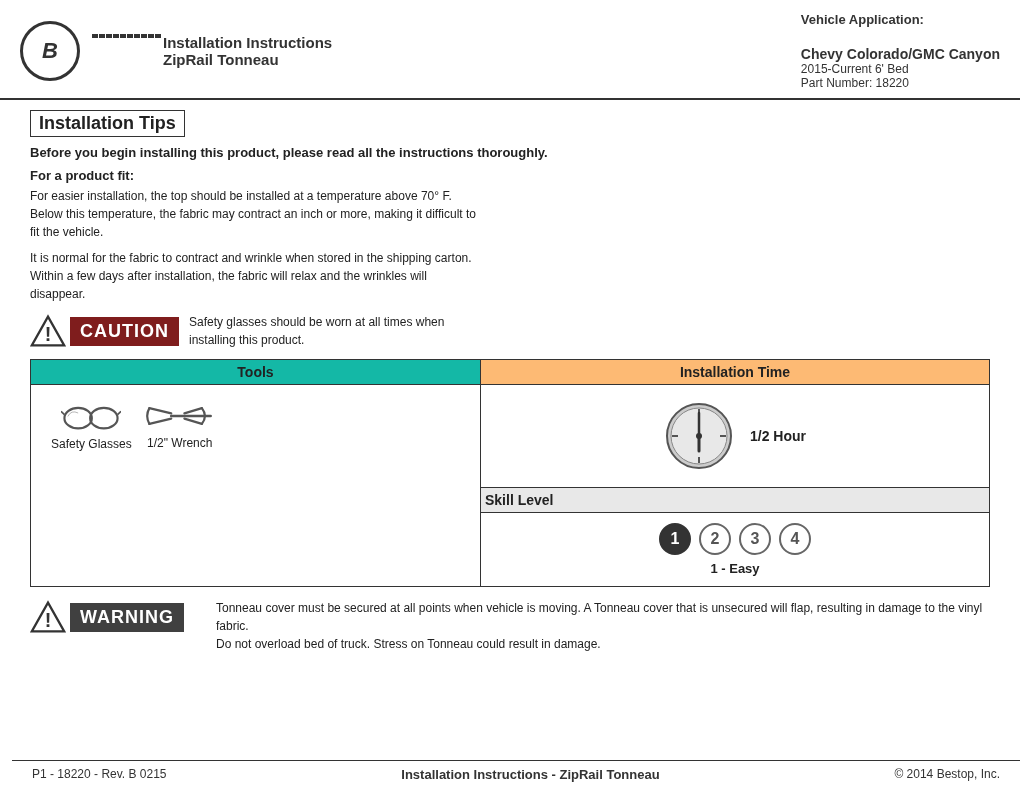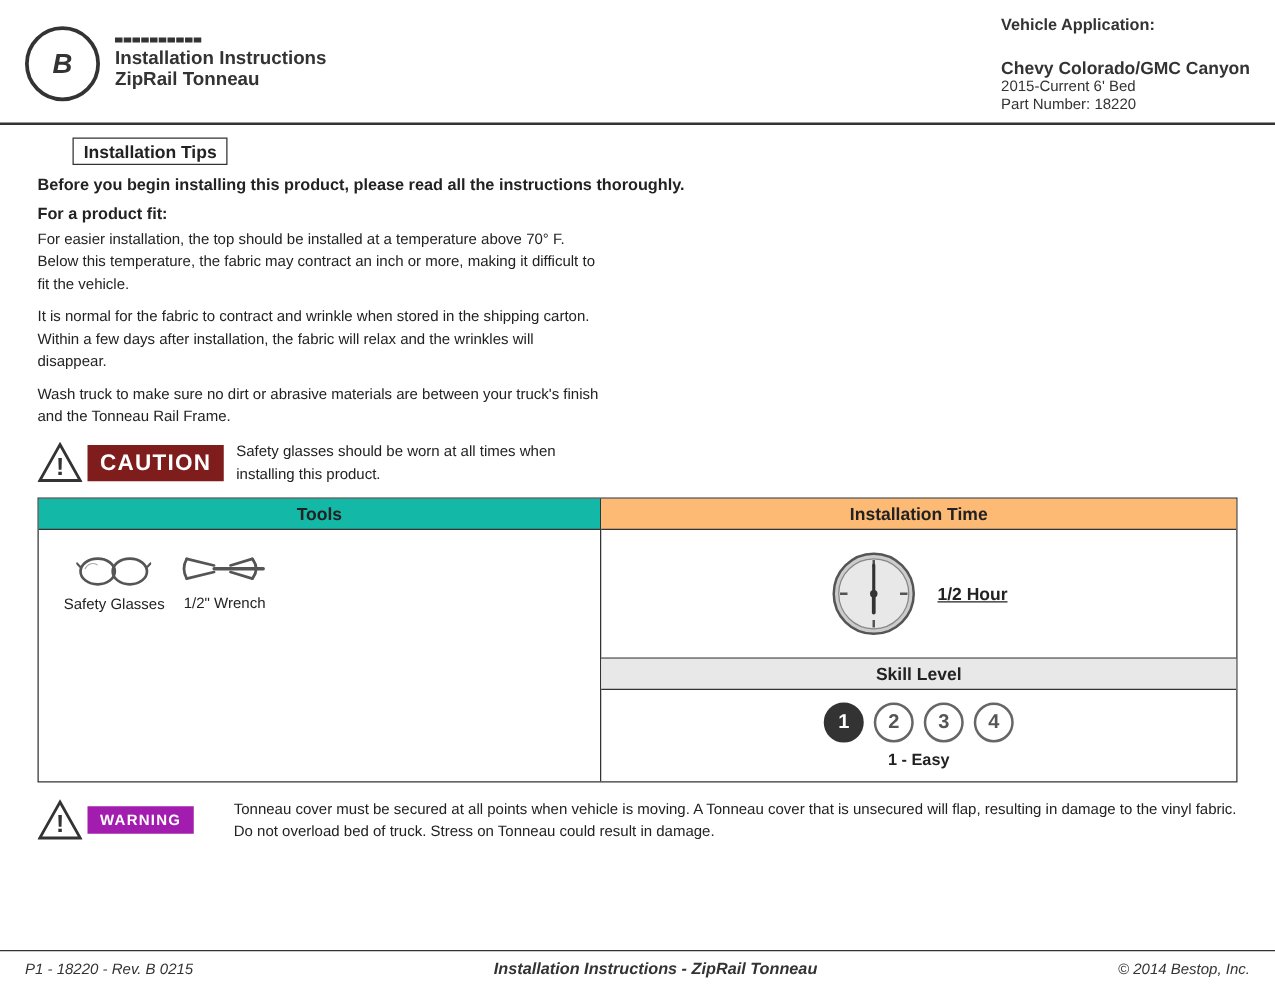--- a/index.html
+++ b/index.html
@@ -35,21 +35,20 @@
       align-items: center;
       justify-content: center;
       font-size: 22px;
       font-weight: 900;
       font-style: italic;
       color: #333;
       flex-shrink: 0;
     }
     .bestop-bar {
       display: flex;
-      flex-direction: column;
       gap: 2px;
     }
     .bestop-stripes {
       display: flex;
       gap: 1px;
       margin-bottom: 2px;
     }
     .stripe {
       height: 4px;
       background: #333;
@@ -87,24 +86,23 @@
     
     .content {
       padding: 10px 30px 0 30px;
     }
 
     
     .tips-box {
       border: 1.5px solid #333;
       display: inline-block;
       padding: 2px 8px;
-      font-size: 14px;
+      font-size: 18px;
       font-weight: bold;
       margin-bottom: 8px;
-      margin-left: 28px;
     }
 
     .bold-intro {
       font-weight: bold;
       font-size: 13px;
       margin-bottom: 8px;
     }
 
     .smooth-fit-heading {
       font-weight: bold;
@@ -205,35 +203,34 @@
       padding: 4px;
       border-bottom: 1.5px solid #333;
     }
     .install-time-content {
       display: flex;
       align-items: center;
       justify-content: center;
       gap: 16px;
       padding: 16px 10px;
       border-bottom: 1.5px solid #333;
-      text-decoration: underline;
     }
     .clock-svg {
       width: 70px;
       height: 70px;
     }
     .half-hour-label {
       font-size: 14px;
       font-weight: bold;
     }
 
     
     .skill-header {
       background: #e8e8e8;
-      text-align: center;
+      text-align: left;
       font-weight: bold;
       font-size: 14px;
       padding: 4px;
       border-bottom: 1.5px solid #333;
     }
     .skill-content {
       display: flex;
       flex-direction: column;
       align-items: center;
       padding: 10px;
@@ -275,48 +272,46 @@
       margin-top: 12px;
       padding-bottom: 8px;
     }
     .warning-sign {
       display: flex;
       align-items: center;
       gap: 4px;
       flex-shrink: 0;
     }
     .warning-label {
-      background: #a21caf;
+      background: #404040;
       color: #fff;
       font-weight: bold;
-      font-size: 12px;
+      font-size: 18px;
       padding: 4px 10px;
       letter-spacing: 1px;
     }
     .warning-text {
       font-size: 12px;
       line-height: 1.5;
       flex: 1;
       margin-left: 24px;
     }
 
     
     .footer {
       position: absolute;
       bottom: 0;
-      left: 0;
+      left: 12px;
       right: 0;
       border-top: 1.5px solid #333;
       display: flex;
-      align-items: center;
       justify-content: space-between;
       padding: 6px 20px;
       font-size: 12px;
       color: #333;
-      font-style: italic;
     }
     .footer-center {
       font-weight: bold;
       font-size: 13px;
     }
   </style>
 </head>
 <body>
 
 <div class="header">
@@ -355,21 +350,20 @@
 
   
   <div class="tips-box">Installation Tips</div>
 
   <div class="bold-intro">Before you begin installing this product, please read all the instructions thoroughly.</div>
 
   <div class="smooth-fit-heading">For a product fit:</div>
 
   <div class="body-text">For easier installation, the top should be installed at a temperature above 70° F. Below this temperature, the fabric may contract an inch or more, making it difficult to fit the vehicle.</div>
   <div class="body-text">It is normal for the fabric to contract and wrinkle when stored in the shipping carton. Within a few days after installation, the fabric will relax and the wrinkles will disappear.</div>
-  <div class="body-text">Wash truck to make sure no dirt or abrasive materials are between your truck's finish and the Tonneau Rail Frame.</div>
 
   
   <div class="caution-area">
     <div class="caution-sign">
       <svg class="triangle-icon" viewBox="0 0 40 36">
         <polygon points="20,2 38,34 2,34" fill="#fff" stroke="#333" stroke-width="2.5"></polygon>
         <text x="20" y="29" text-anchor="middle" font-size="22" font-weight="bold" fill="#333">!</text>
       </svg>
       <div class="caution-label">CAUTION</div>
     </div>

